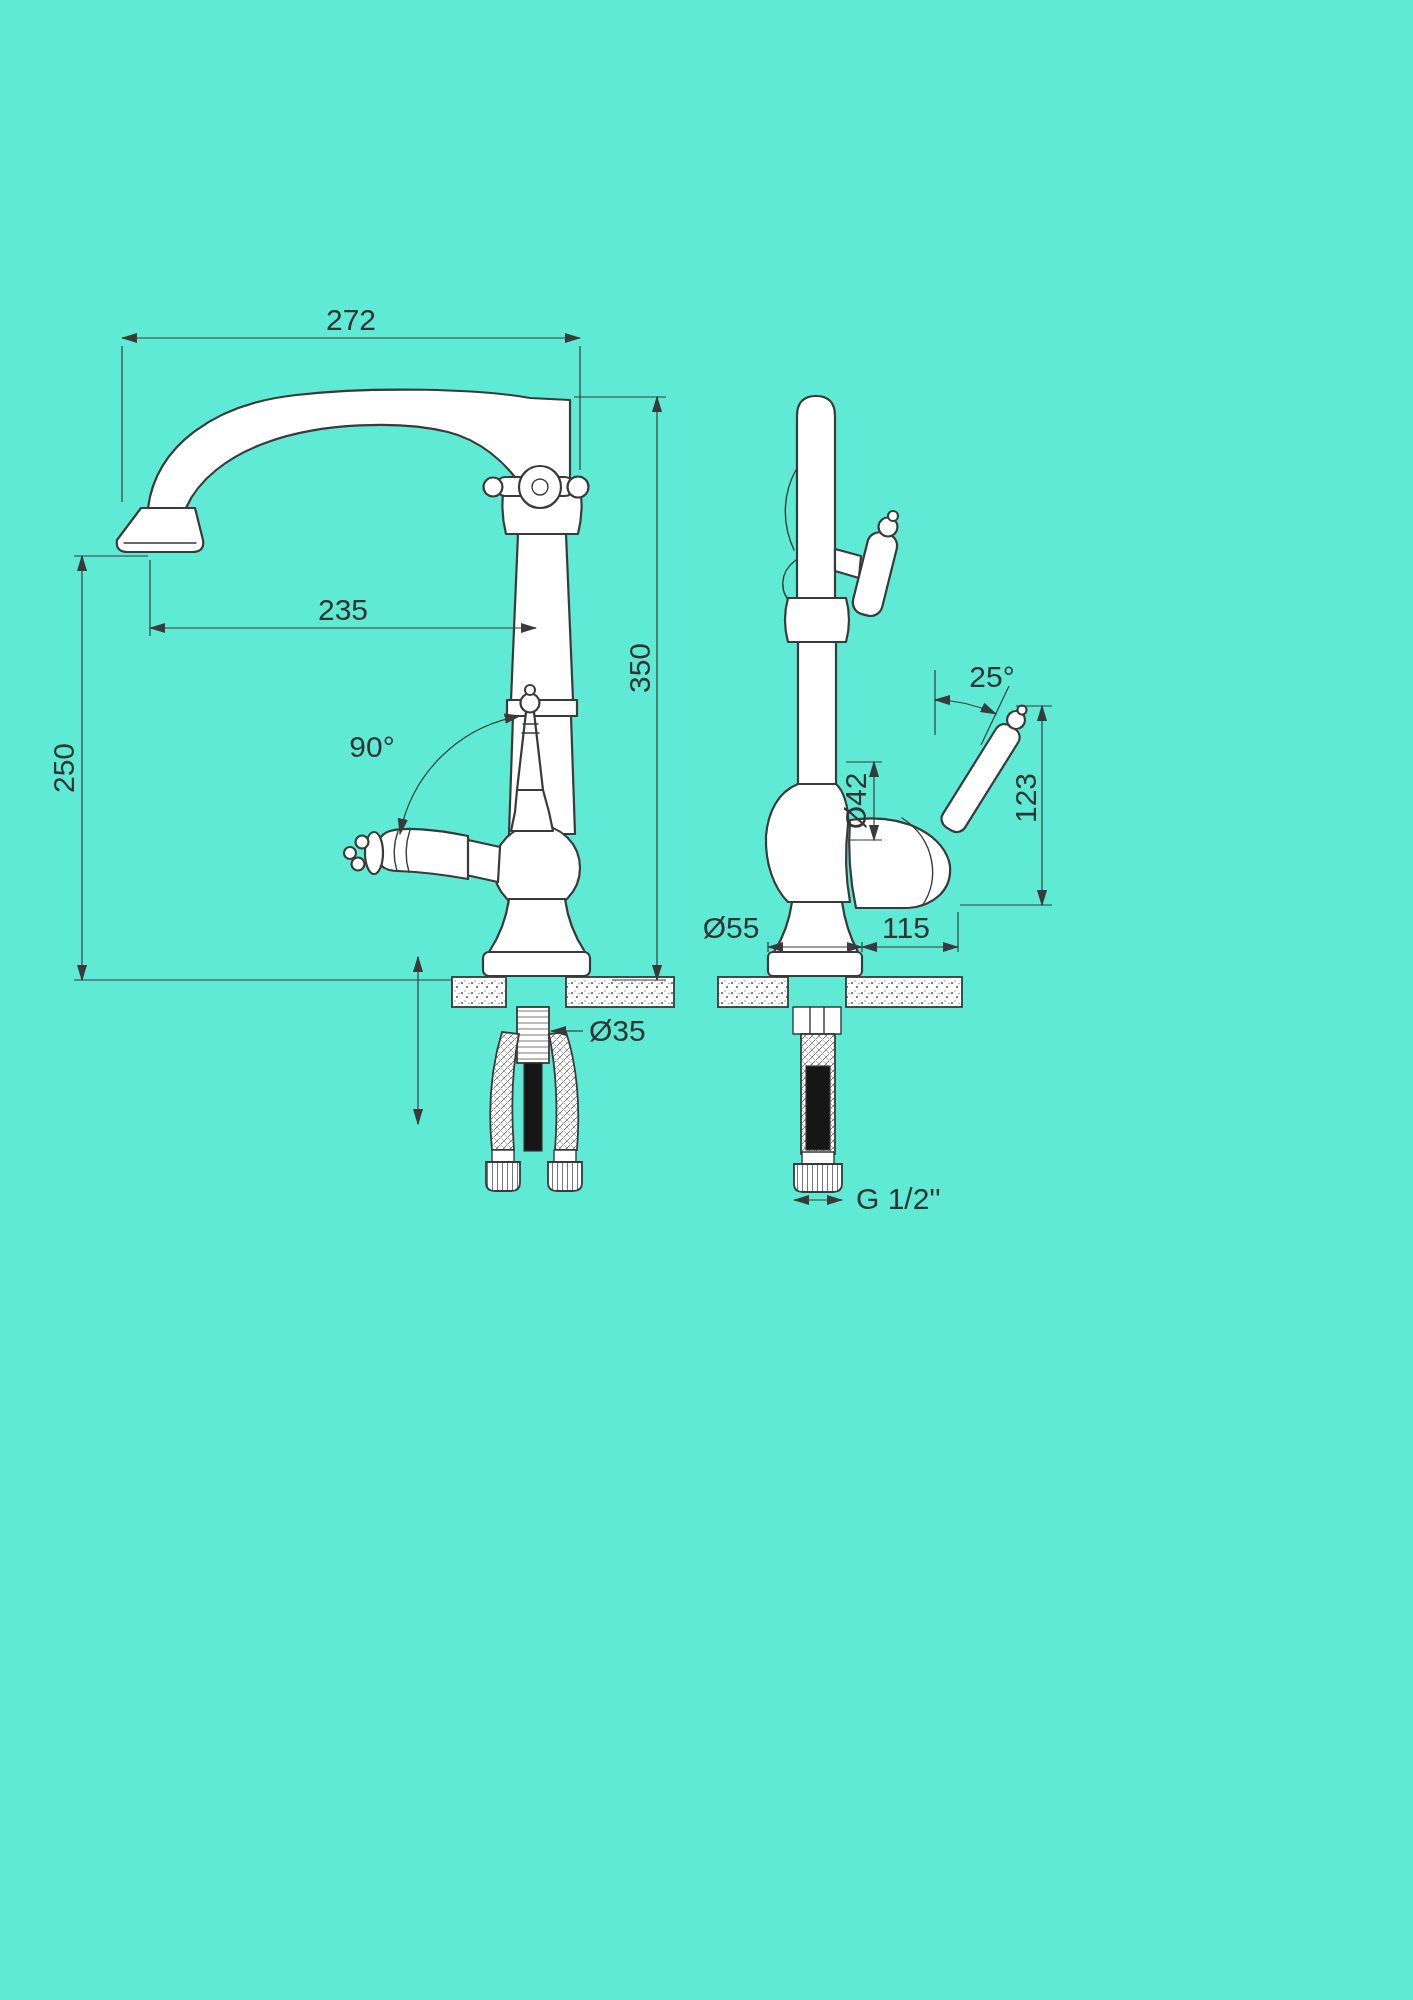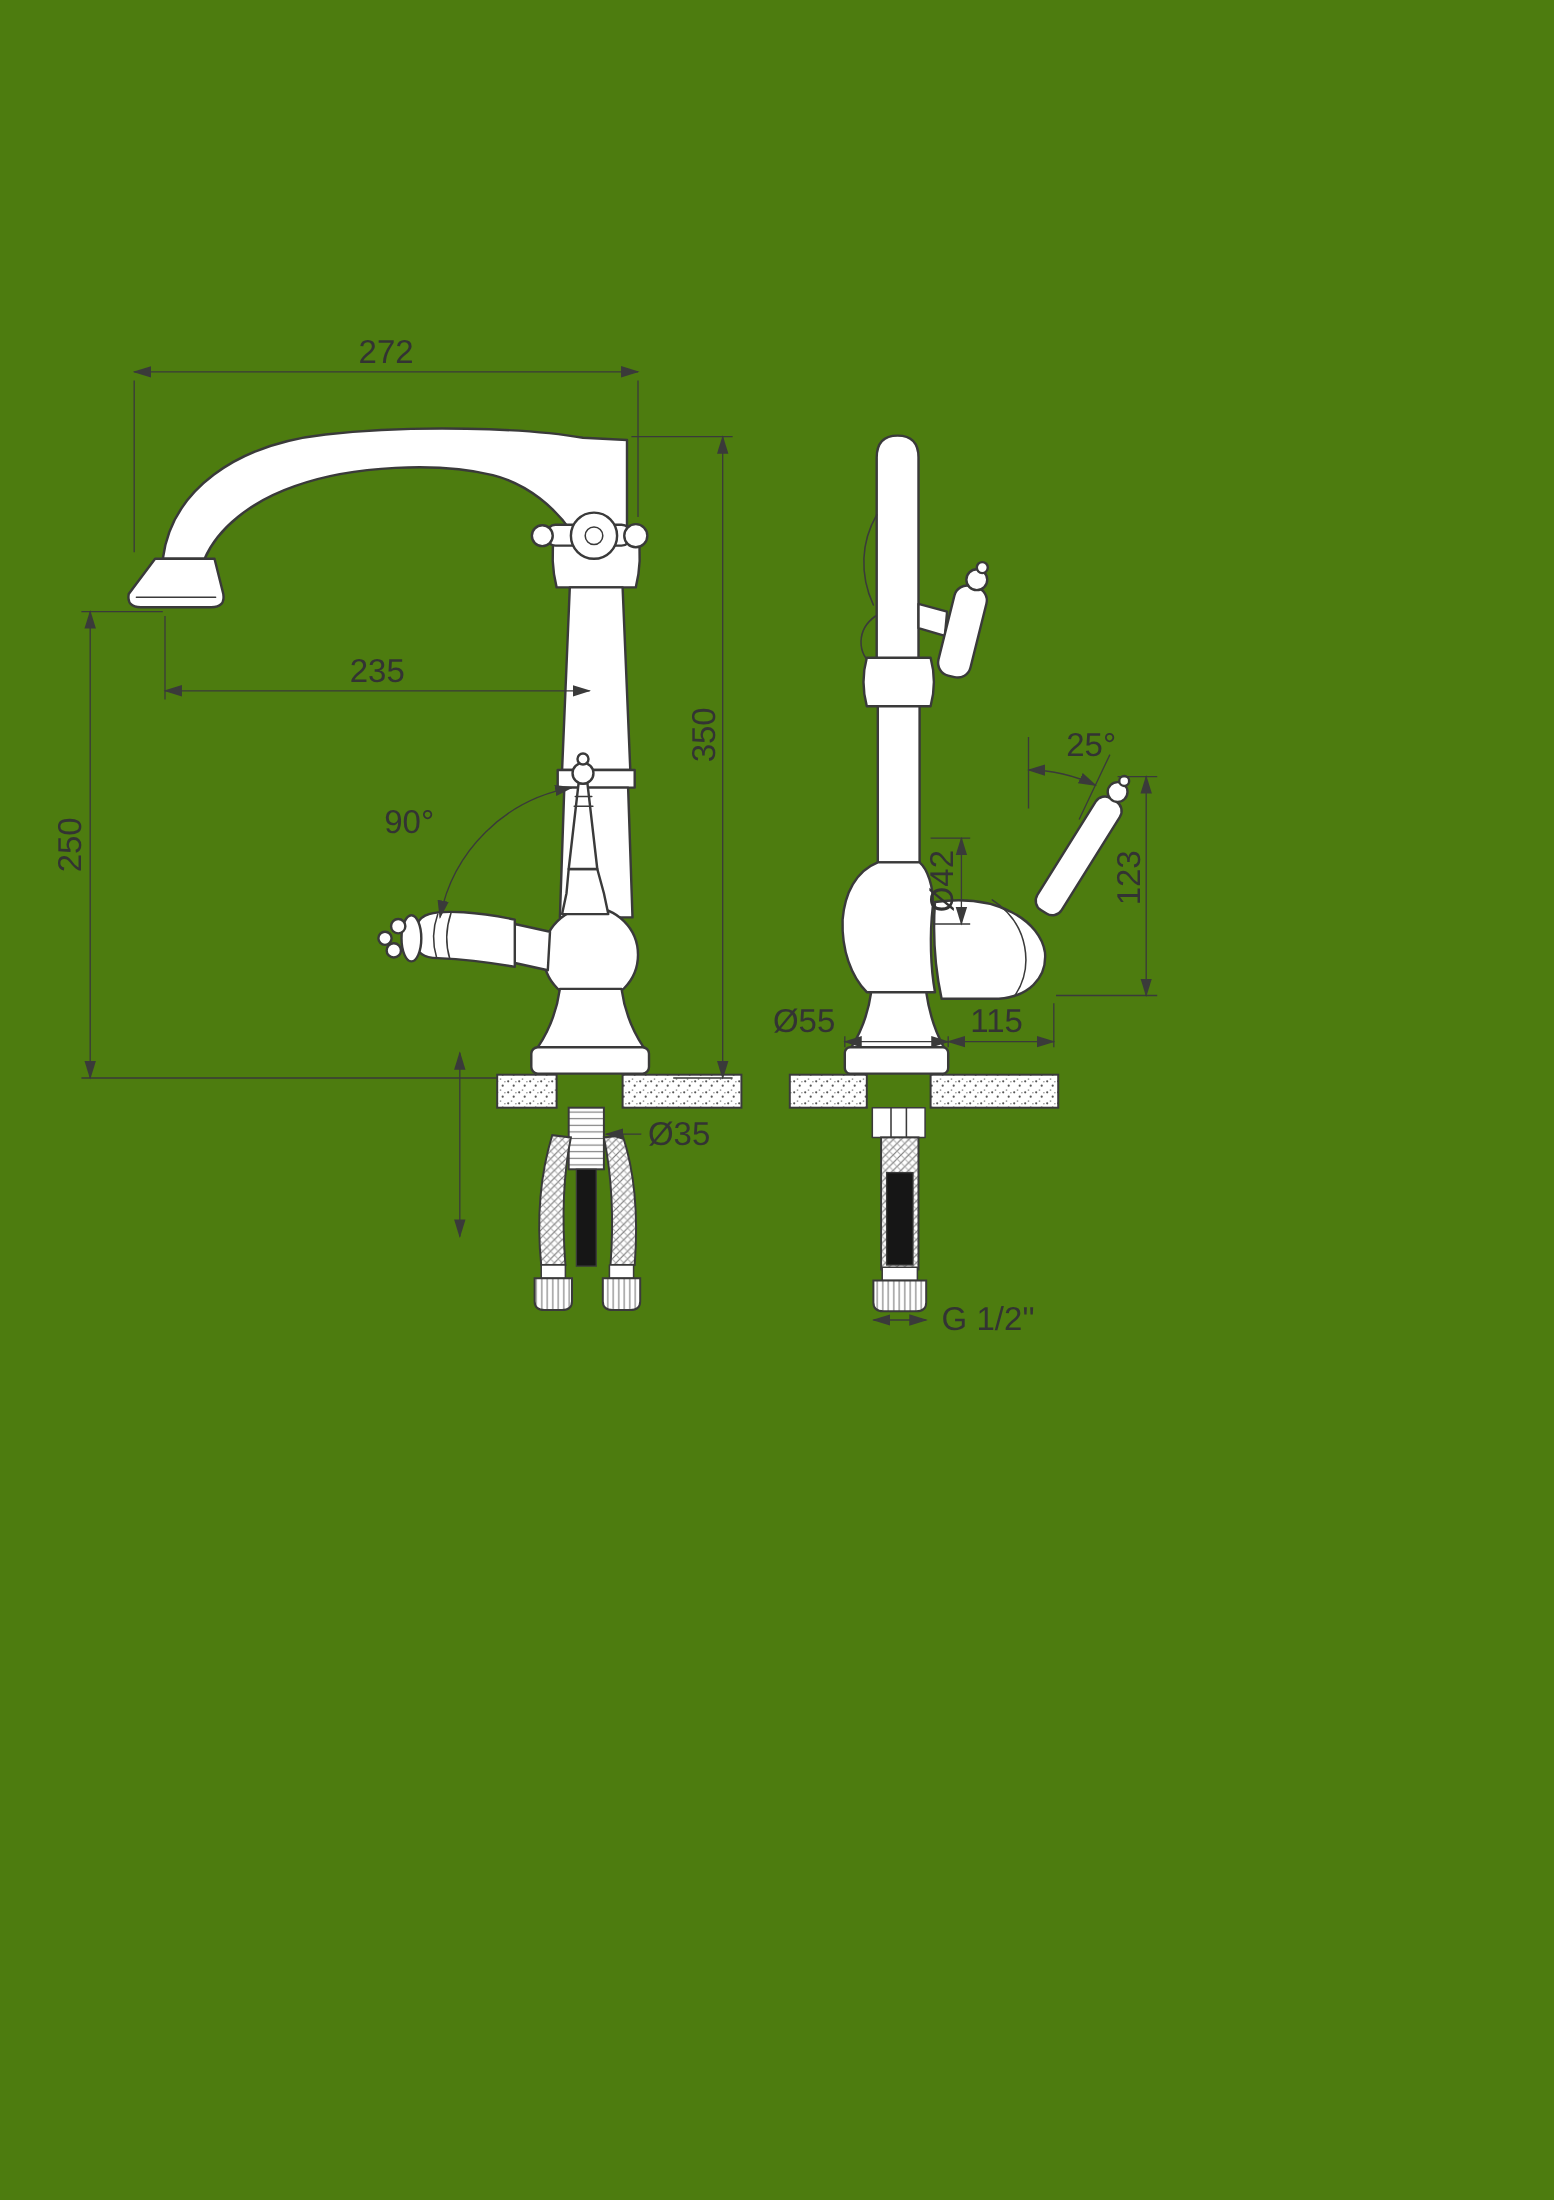--- a/index.html
+++ b/index.html
@@ -1,16 +1,16 @@
 <!DOCTYPE html>
 <html><head>
 <meta charset="utf-8">
 <style>
   html,body{margin:0;padding:0;background:#fff;}
-  #canvas{position:relative;width:1413px;height:2000px;background:#4d7c0f;overflow:hidden;}
+  #canvas{position:relative;width:1413px;height:2000px;background:#5eead4;overflow:hidden;}
   svg{display:block;}
   .obj{fill:#fff;stroke:#3a3a3a;stroke-width:2.2;stroke-linejoin:round;stroke-linecap:round;}
   .objn{fill:none;stroke:#3a3a3a;stroke-width:2.2;stroke-linejoin:round;stroke-linecap:round;}
   .thin{stroke-width:1.4;}
   .dim{fill:none;stroke:#3a3a3a;stroke-width:1.2;stroke-linecap:butt;}
   .lbl{font-family:"Liberation Sans","DejaVu Sans",sans-serif;font-size:30px;fill:#333;}
   .sec{fill:url(#pDots);stroke:#3a3a3a;stroke-width:1.8;}
   .hose{fill:url(#pBraid);stroke:#3a3a3a;stroke-width:1.8;}
   .knurl{fill:url(#pKnurl);stroke:#3a3a3a;stroke-width:1.8;}
   .thread{fill:url(#pThread);stroke:#3a3a3a;stroke-width:1.8;}

